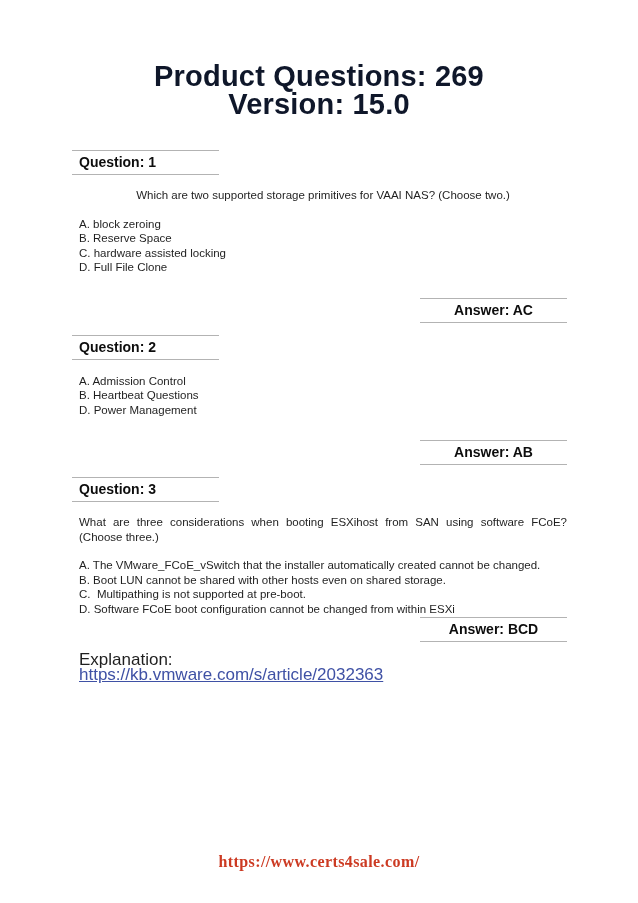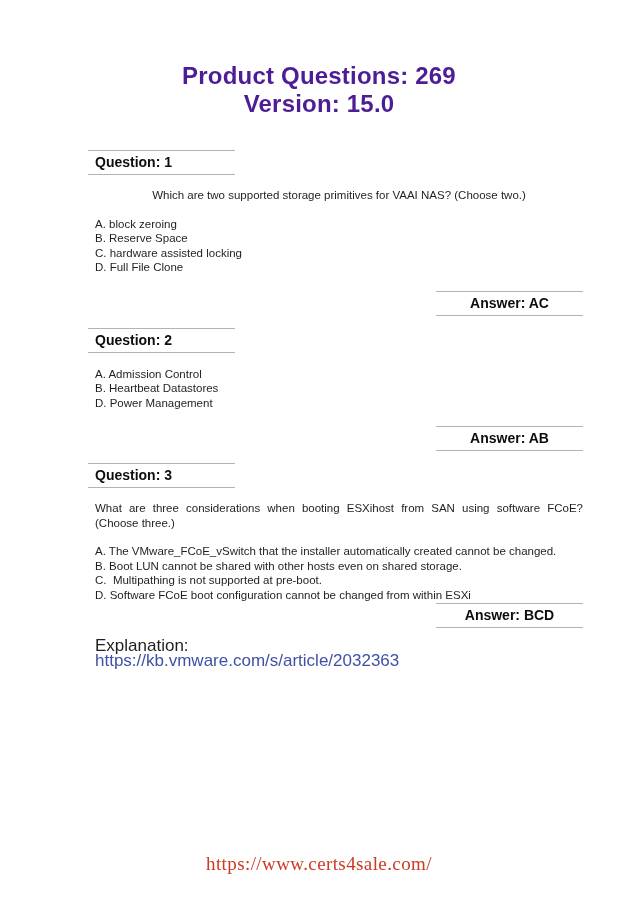--- a/index.html
+++ b/index.html
@@ -16,29 +16,29 @@
     font-family: "Liberation Sans", sans-serif;
     color: #1f1f1f;
   }
   .title-block {
     position: absolute;
     top: 62px;
     left: 0;
     right: 0;
     text-align: center;
     font-weight: bold;
-    font-size: 24px;
+    font-size: 29px;
     line-height: 28px;
-    color: #4c1d95;
+    color: #0f172a;
     letter-spacing: 0.2px;
   }
   .content {
     position: absolute;
     top: 150px;
-    left: 88px;
+    left: 72px;
     width: 495px;
   }
   .q-header {
     box-sizing: border-box;
     width: 147px;
     border-top: 1px solid #b3b3b3;
     border-bottom: 1px solid #b3b3b3;
     padding: 3px 0 4px 7px;
     font-size: 14px;
     font-weight: bold;
@@ -58,21 +58,21 @@
   }
   .options {
     margin-top: 14px;
   }
   .option-line {
     white-space: pre-wrap;
   }
   .answer-row {
     display: flex;
     justify-content: flex-end;
-    margin-top: 16px;
+    margin-top: 23px;
     margin-bottom: 12px;
   }
   .answer-box {
     box-sizing: border-box;
     width: 147px;
     border-top: 1px solid #b3b3b3;
     border-bottom: 1px solid #b3b3b3;
     padding: 3px 0 4px 0;
     text-align: center;
     font-size: 14px;
@@ -84,31 +84,32 @@
     margin-bottom: 10px;
   }
   .explanation {
     padding-left: 7px;
     font-size: 17px;
     line-height: 15px;
     margin-top: 2px;
   }
   .kb-link {
     color: #3f51a5;
+    text-decoration: underline;
     cursor: pointer;
   }
   .footer {
     position: absolute;
     top: 853px;
     left: 0;
     right: 0;
     text-align: center;
     font-family: "Liberation Serif", serif;
-    font-weight: normal;
-    font-size: 19px;
+    font-weight: bold;
+    font-size: 16px;
     letter-spacing: 0.4px;
   }
   .footer a {
     color: #cc3a22;
     text-decoration: none;
     cursor: pointer;
   }
 </style>
 </head>
 <body>
@@ -136,21 +137,21 @@
       <div class="answer-row">
         <div class="answer-box">Answer: AC</div>
       </div>
     </div>
 
     <div>
       <div class="q-header">Question: 2</div>
       <div class="q-body">
         <div class="options">
           <div class="option-line">A. Admission Control</div>
-          <div class="option-line">B. Heartbeat Datastores</div>
+          <div class="option-line">B. Heartbeat Questions</div>
           <div class="option-line">D. Power Management</div>
         </div>
       </div>
       <div class="answer-row">
         <div class="answer-box">Answer: AB</div>
       </div>
     </div>
 
     <div>
       <div class="q-header">Question: 3</div>

